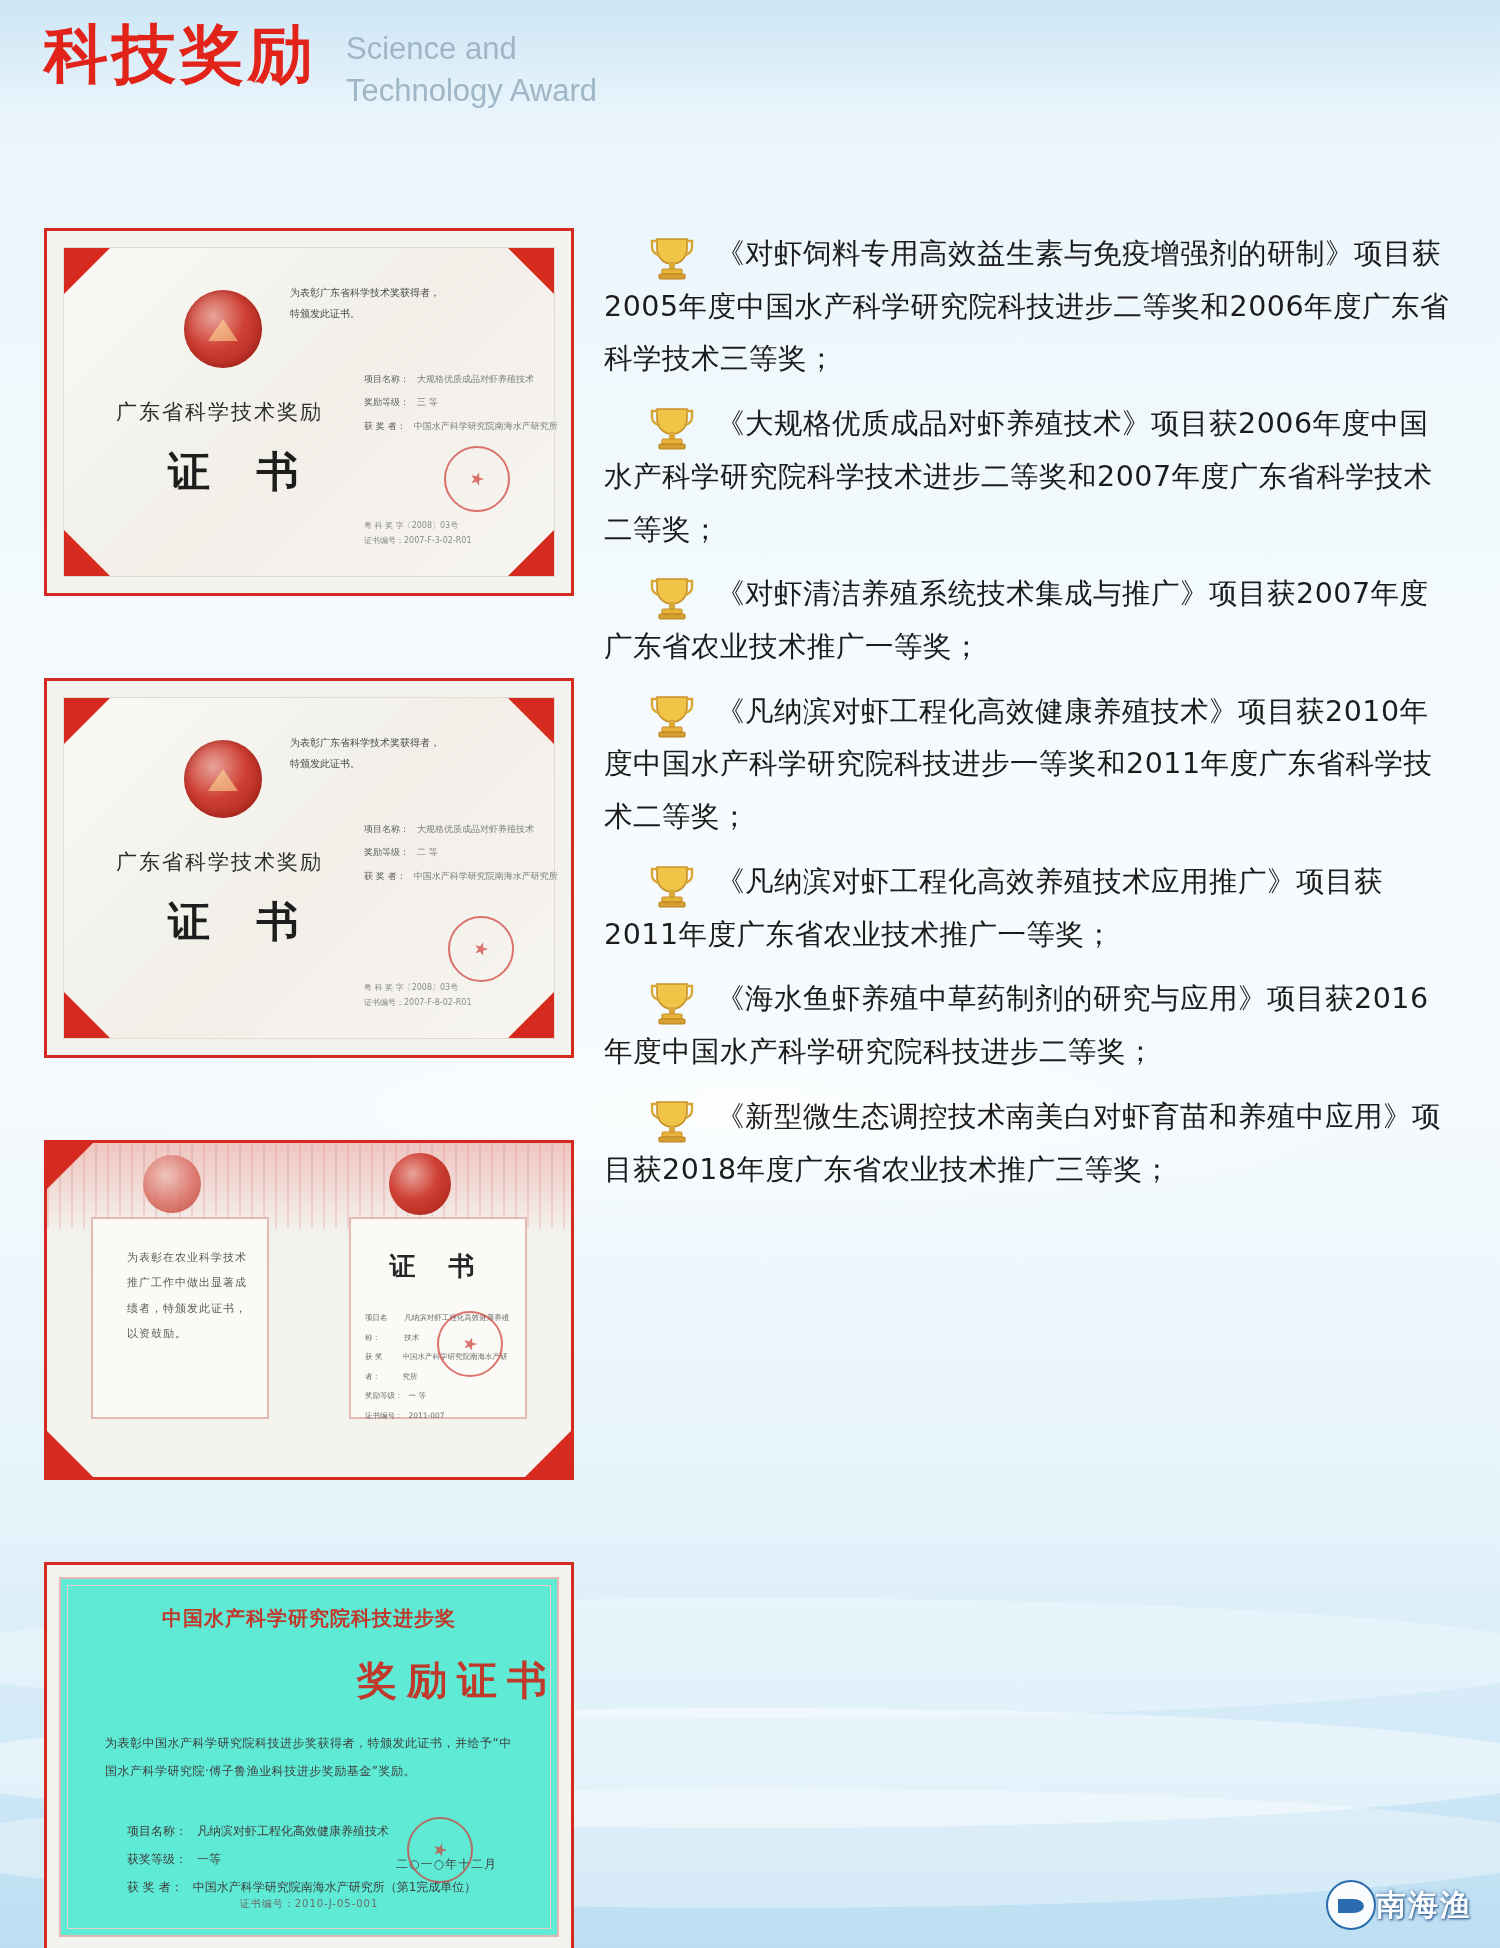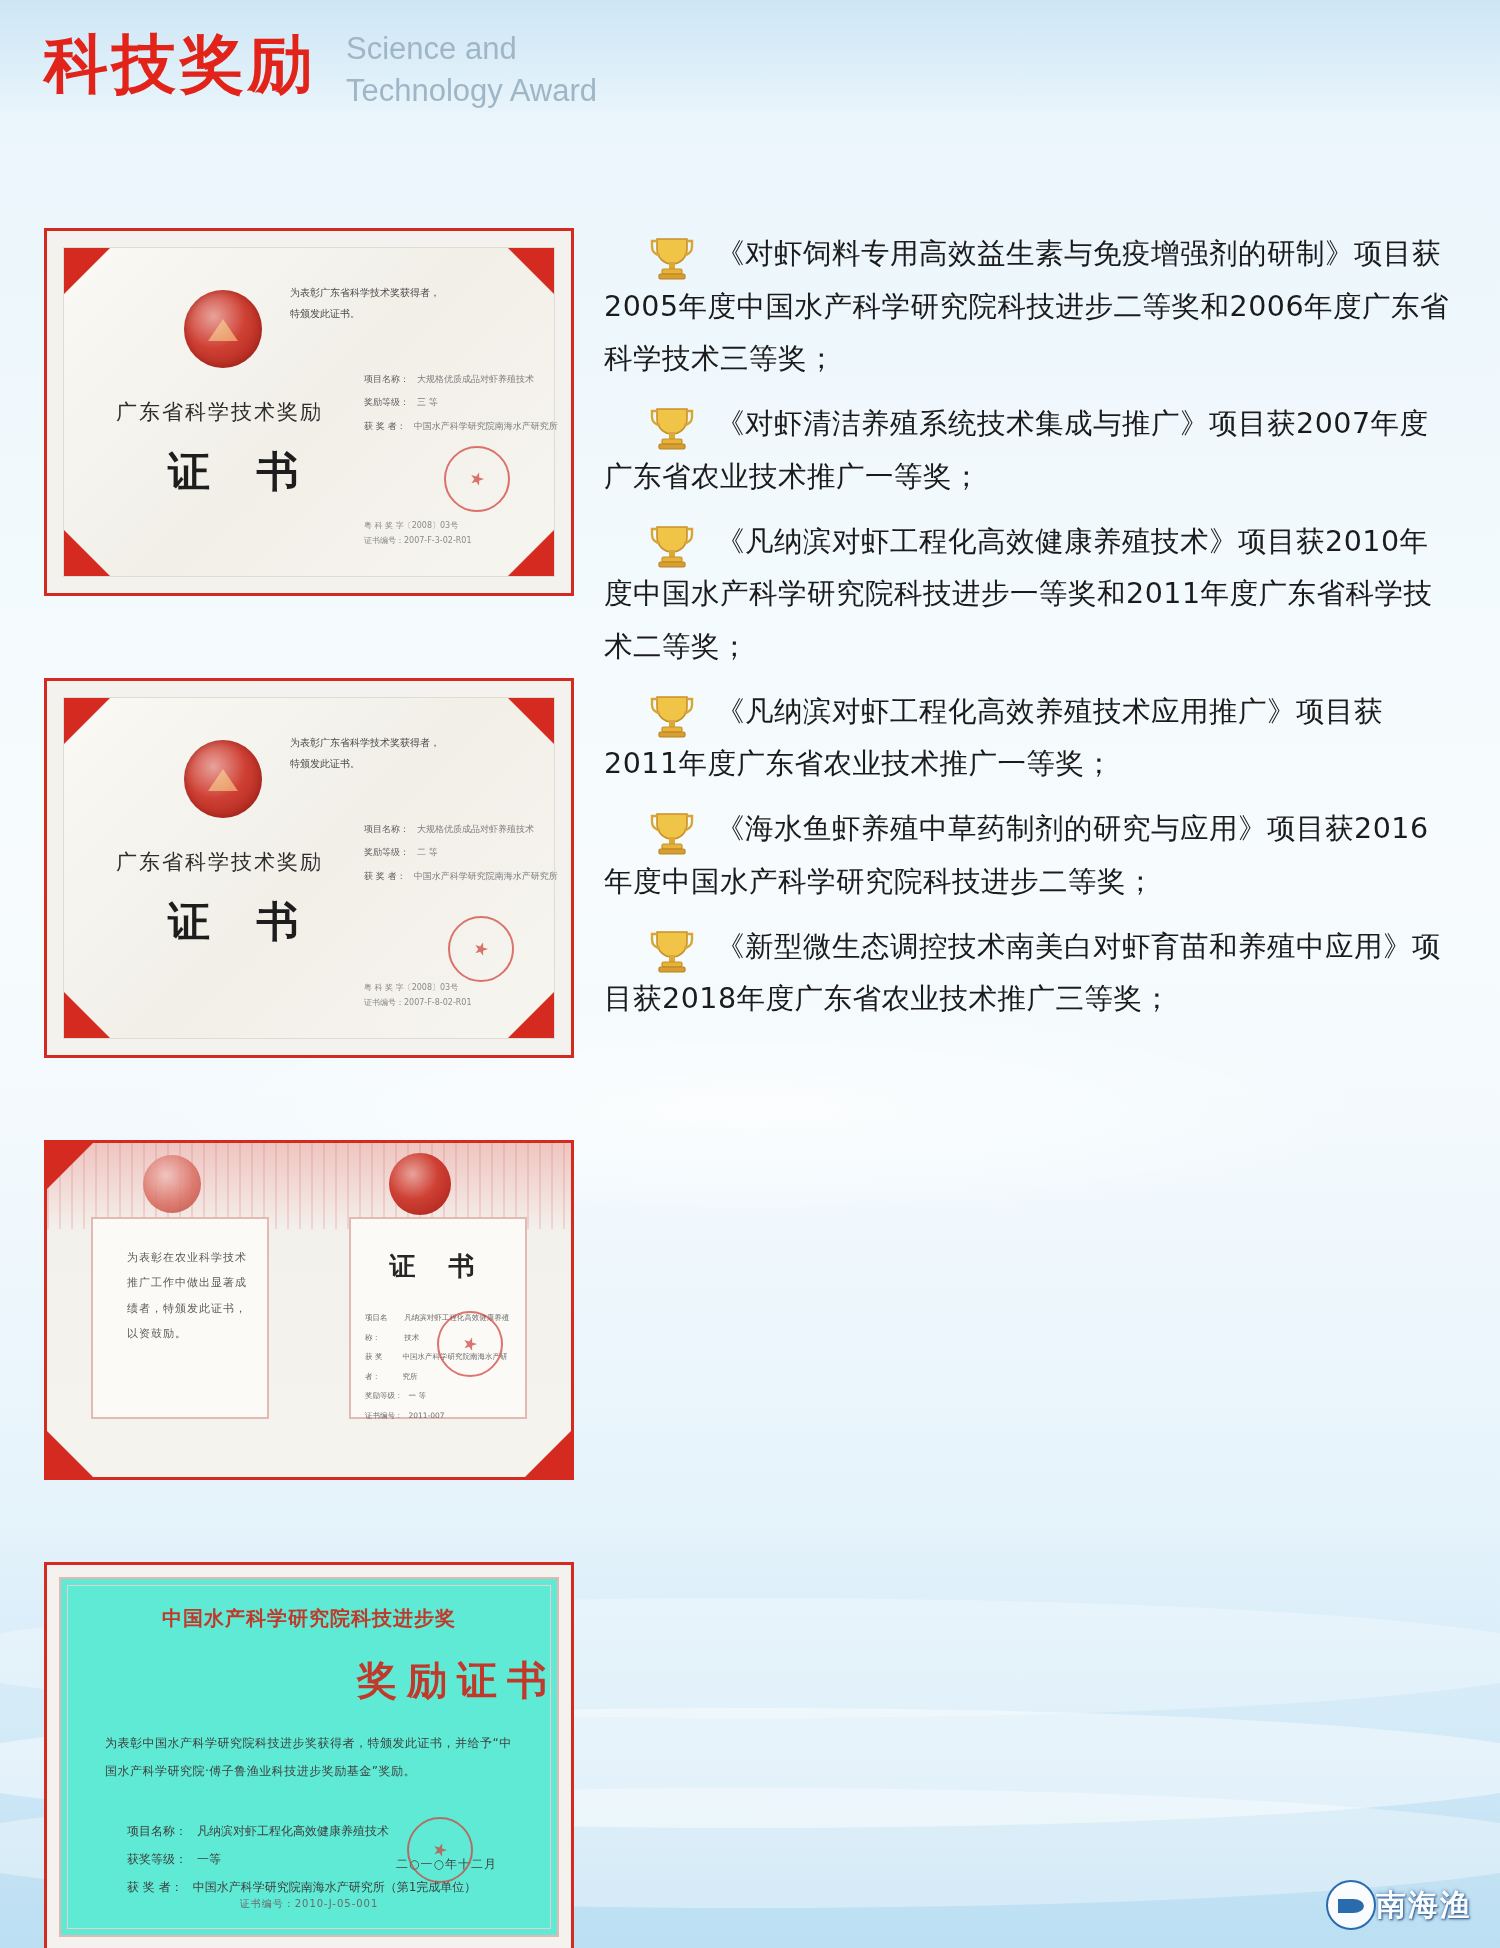--- a/index.html
+++ b/index.html
@@ -56,21 +56,21 @@
   .wl1 { bottom: 120px; background: rgba(255,255,255,0.45); }
   .wl2 { bottom: 40px;  background: rgba(255,255,255,0.35); }
   .wl3 { bottom: 230px; background: rgba(255,255,255,0.30); }
 
   
   .header {
     position: absolute;
     top: 18px;
     left: 44px;
     display: flex;
-    align-items: center;
+    align-items: flex-start;
     z-index: 5;
   }
   .title-cn {
     font-family: "DejaVu Sans", sans-serif;
     font-size: 64px;
     font-weight: bold;
     color: #e2231a;
     letter-spacing: 4px;
     line-height: 1.15;
     white-space: nowrap;
@@ -571,20 +571,31 @@
       <path d="M7 5 h30 v10 a15 15 0 0 1 -30 0 z" fill="#f0c447" stroke="#c8912a" stroke-width="1.6"></path>
       <path d="M7 7 h-5 v6 a8 8 0 0 0 8 8" fill="none" stroke="#d8a634" stroke-width="2.4"></path>
       <path d="M37 7 h5 v6 a8 8 0 0 1 -8 8" fill="none" stroke="#d8a634" stroke-width="2.4"></path>
       <rect x="19" y="28" width="6" height="7" fill="#dba93a"></rect>
       <rect x="12" y="35" width="20" height="5" rx="1.5" fill="#e8b33a" stroke="#c8912a" stroke-width="1.2"></rect>
       <rect x="9" y="40" width="26" height="5" rx="1.5" fill="#d79f31" stroke="#b9821f" stroke-width="1.2"></rect>
     </svg>
     <div class="award-text">《对虾饲料专用高效益生素与免疫增强剂的研制》项目获2005年度中国水产科学研究院科技进步二等奖和2006年度广东省科学技术三等奖；</div>
   </div>
 
+  <div class="award-item">
+    <svg class="trophy" viewBox="0 0 44 46">
+      <path d="M7 5 h30 v10 a15 15 0 0 1 -30 0 z" fill="#f0c447" stroke="#c8912a" stroke-width="1.6"></path>
+      <path d="M7 7 h-5 v6 a8 8 0 0 0 8 8" fill="none" stroke="#d8a634" stroke-width="2.4"></path>
+      <path d="M37 7 h5 v6 a8 8 0 0 1 -8 8" fill="none" stroke="#d8a634" stroke-width="2.4"></path>
+      <rect x="19" y="28" width="6" height="7" fill="#dba93a"></rect>
+      <rect x="12" y="35" width="20" height="5" rx="1.5" fill="#e8b33a" stroke="#c8912a" stroke-width="1.2"></rect>
+      <rect x="9" y="40" width="26" height="5" rx="1.5" fill="#d79f31" stroke="#b9821f" stroke-width="1.2"></rect>
+    </svg>
+    <div class="award-text">《大规格优质成品对虾养殖技术》项目获2006年度中国水产科学研究院科学技术进步二等奖和2007年度广东省科学技术二等奖；</div>
+  </div>
 
   <div class="award-item">
     <svg class="trophy" viewBox="0 0 44 46">
       <path d="M7 5 h30 v10 a15 15 0 0 1 -30 0 z" fill="#f0c447" stroke="#c8912a" stroke-width="1.6"></path>
       <path d="M7 7 h-5 v6 a8 8 0 0 0 8 8" fill="none" stroke="#d8a634" stroke-width="2.4"></path>
       <path d="M37 7 h5 v6 a8 8 0 0 1 -8 8" fill="none" stroke="#d8a634" stroke-width="2.4"></path>
       <rect x="19" y="28" width="6" height="7" fill="#dba93a"></rect>
       <rect x="12" y="35" width="20" height="5" rx="1.5" fill="#e8b33a" stroke="#c8912a" stroke-width="1.2"></rect>
       <rect x="9" y="40" width="26" height="5" rx="1.5" fill="#d79f31" stroke="#b9821f" stroke-width="1.2"></rect>
     </svg>

